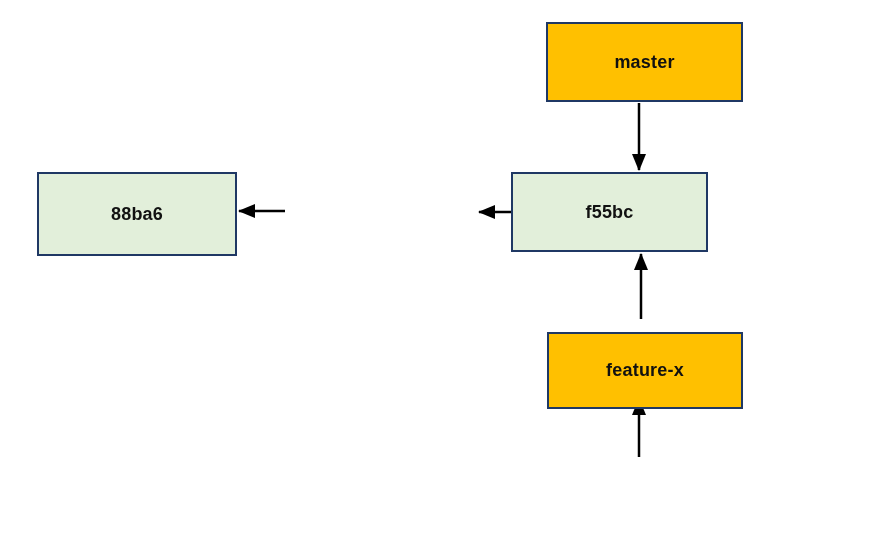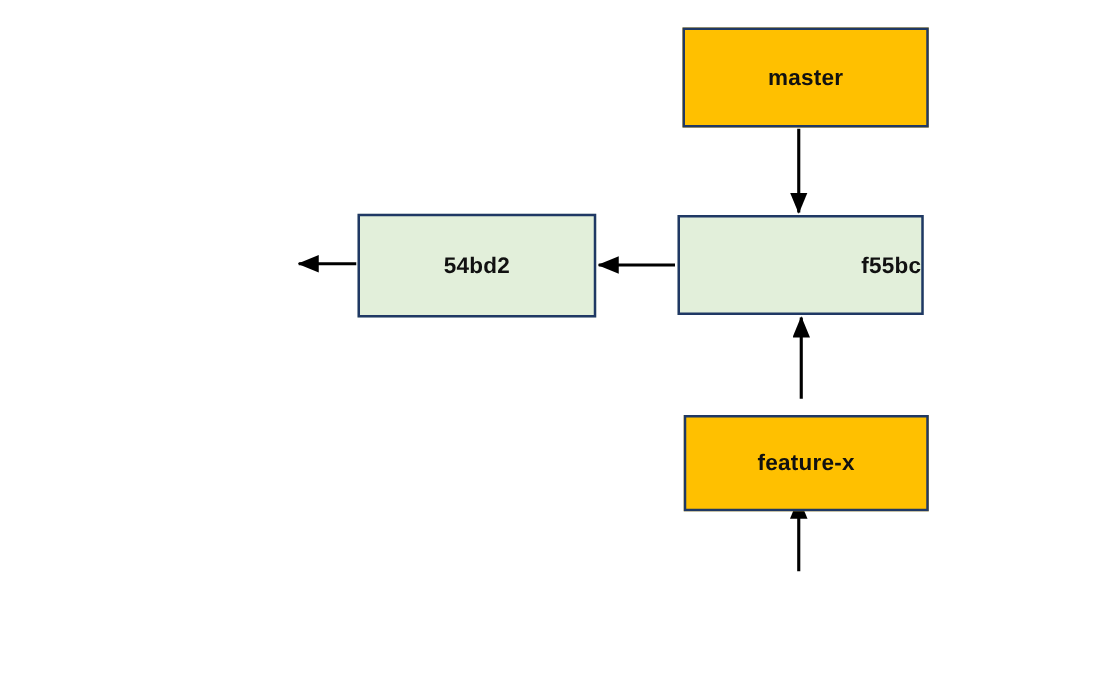--- a/index.html
+++ b/index.html
@@ -32,21 +32,21 @@
     color: #111111;
     letter-spacing: 0.2px;
   }
   .node-commit { background: #e2efda; }
   .node-branch { background: #ffc000; }
   .node-head   { background: #ed7d31; }
 
   #node-master    { left: 546px; top:  22px; width: 197px; height: 80px; }
   #node-88ba6     { left:  37px; top: 172px; width: 200px; height: 84px; }
   #node-54bd2     { left: 286px; top: 171px; width: 191px; height: 83px; }
-  #node-f55bc     { left: 542px; top: 172px; width: 197px; height: 80px; justify-content: flex-end; }
+  #node-f55bc     { left: 511px; top: 172px; width: 197px; height: 80px; }
   #node-feature-x { left: 547px; top: 332px; width: 196px; height: 77px; }
   #node-head      { left: 552px; top: 458px; width: 203px; height: 77px; }
 </style>
 </head>
 <body>
 
 <div class="canvas">
 
   <svg class="arrow-layer" width="881" height="552" viewBox="0 0 881 552" xmlns="http://www.w3.org/2000/svg">
     <defs>
@@ -58,24 +58,24 @@
     <line x1="540" y1="212" x2="479" y2="212" stroke="#000000" stroke-width="2.5" marker-end="url(#arrowhead)"></line>
     <line x1="285" y1="211" x2="239" y2="211" stroke="#000000" stroke-width="2.5" marker-end="url(#arrowhead)"></line>
     <line x1="641" y1="319" x2="641" y2="254" stroke="#000000" stroke-width="2.5" marker-end="url(#arrowhead)"></line>
     <line x1="639" y1="457" x2="639" y2="399" stroke="#000000" stroke-width="2.5" marker-end="url(#arrowhead)"></line>
   </svg>
 
   <div class="node node-branch" id="node-master">
     <span>master</span>
   </div>
 
+  <div class="node node-commit" id="node-88ba6">
+    <span>88ba6</span>
+  </div>
 
-  <div class="node node-commit" id="node-54bd2">
-    <span>54bd2</span>
-  </div>
 
   <div class="node node-commit" id="node-f55bc">
     <span>f55bc</span>
   </div>
 
   <div class="node node-branch" id="node-feature-x">
     <span>feature-x</span>
   </div>
 
 

